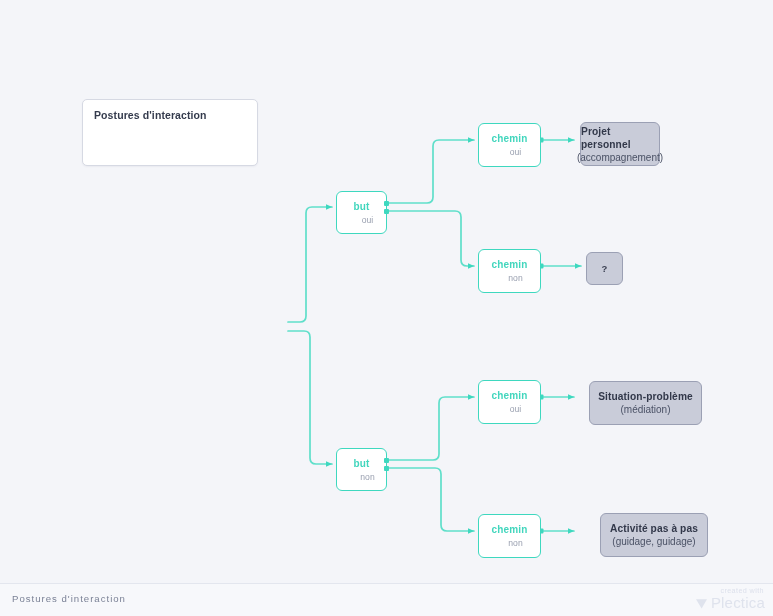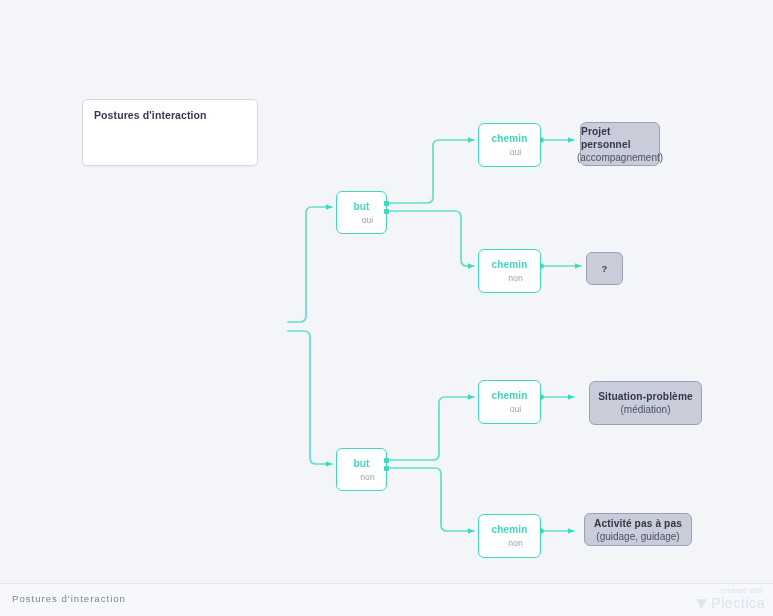--- a/index.html
+++ b/index.html
@@ -179,21 +179,21 @@
 
   <div class="node gray qmark" style="left:586px;top:252px;width:37px;height:33px;">
     <div class="n-title">?</div>
   </div>
 
   <div class="node gray" style="left:580px;top:381px;width:113px;height:44px;margin-left:9px;">
     <div class="n-title">Situation-problème</div>
     <div class="n-sub">(médiation)</div>
   </div>
 
-  <div class="node gray" style="left:584px;top:513px;width:108px;height:33px;border-radius:6px;">
+  <div class="node gray" style="left:600px;top:513px;width:108px;height:44px;border-radius:6px;">
     <div class="n-title">Activité pas à pas</div>
     <div class="n-sub">(guidage, guidage)</div>
   </div>
 
 </div>
 
 <div class="footer">
   <div class="f-title">Postures d'interaction</div>
   <div class="brand">
     <div class="b-made">created with</div>

